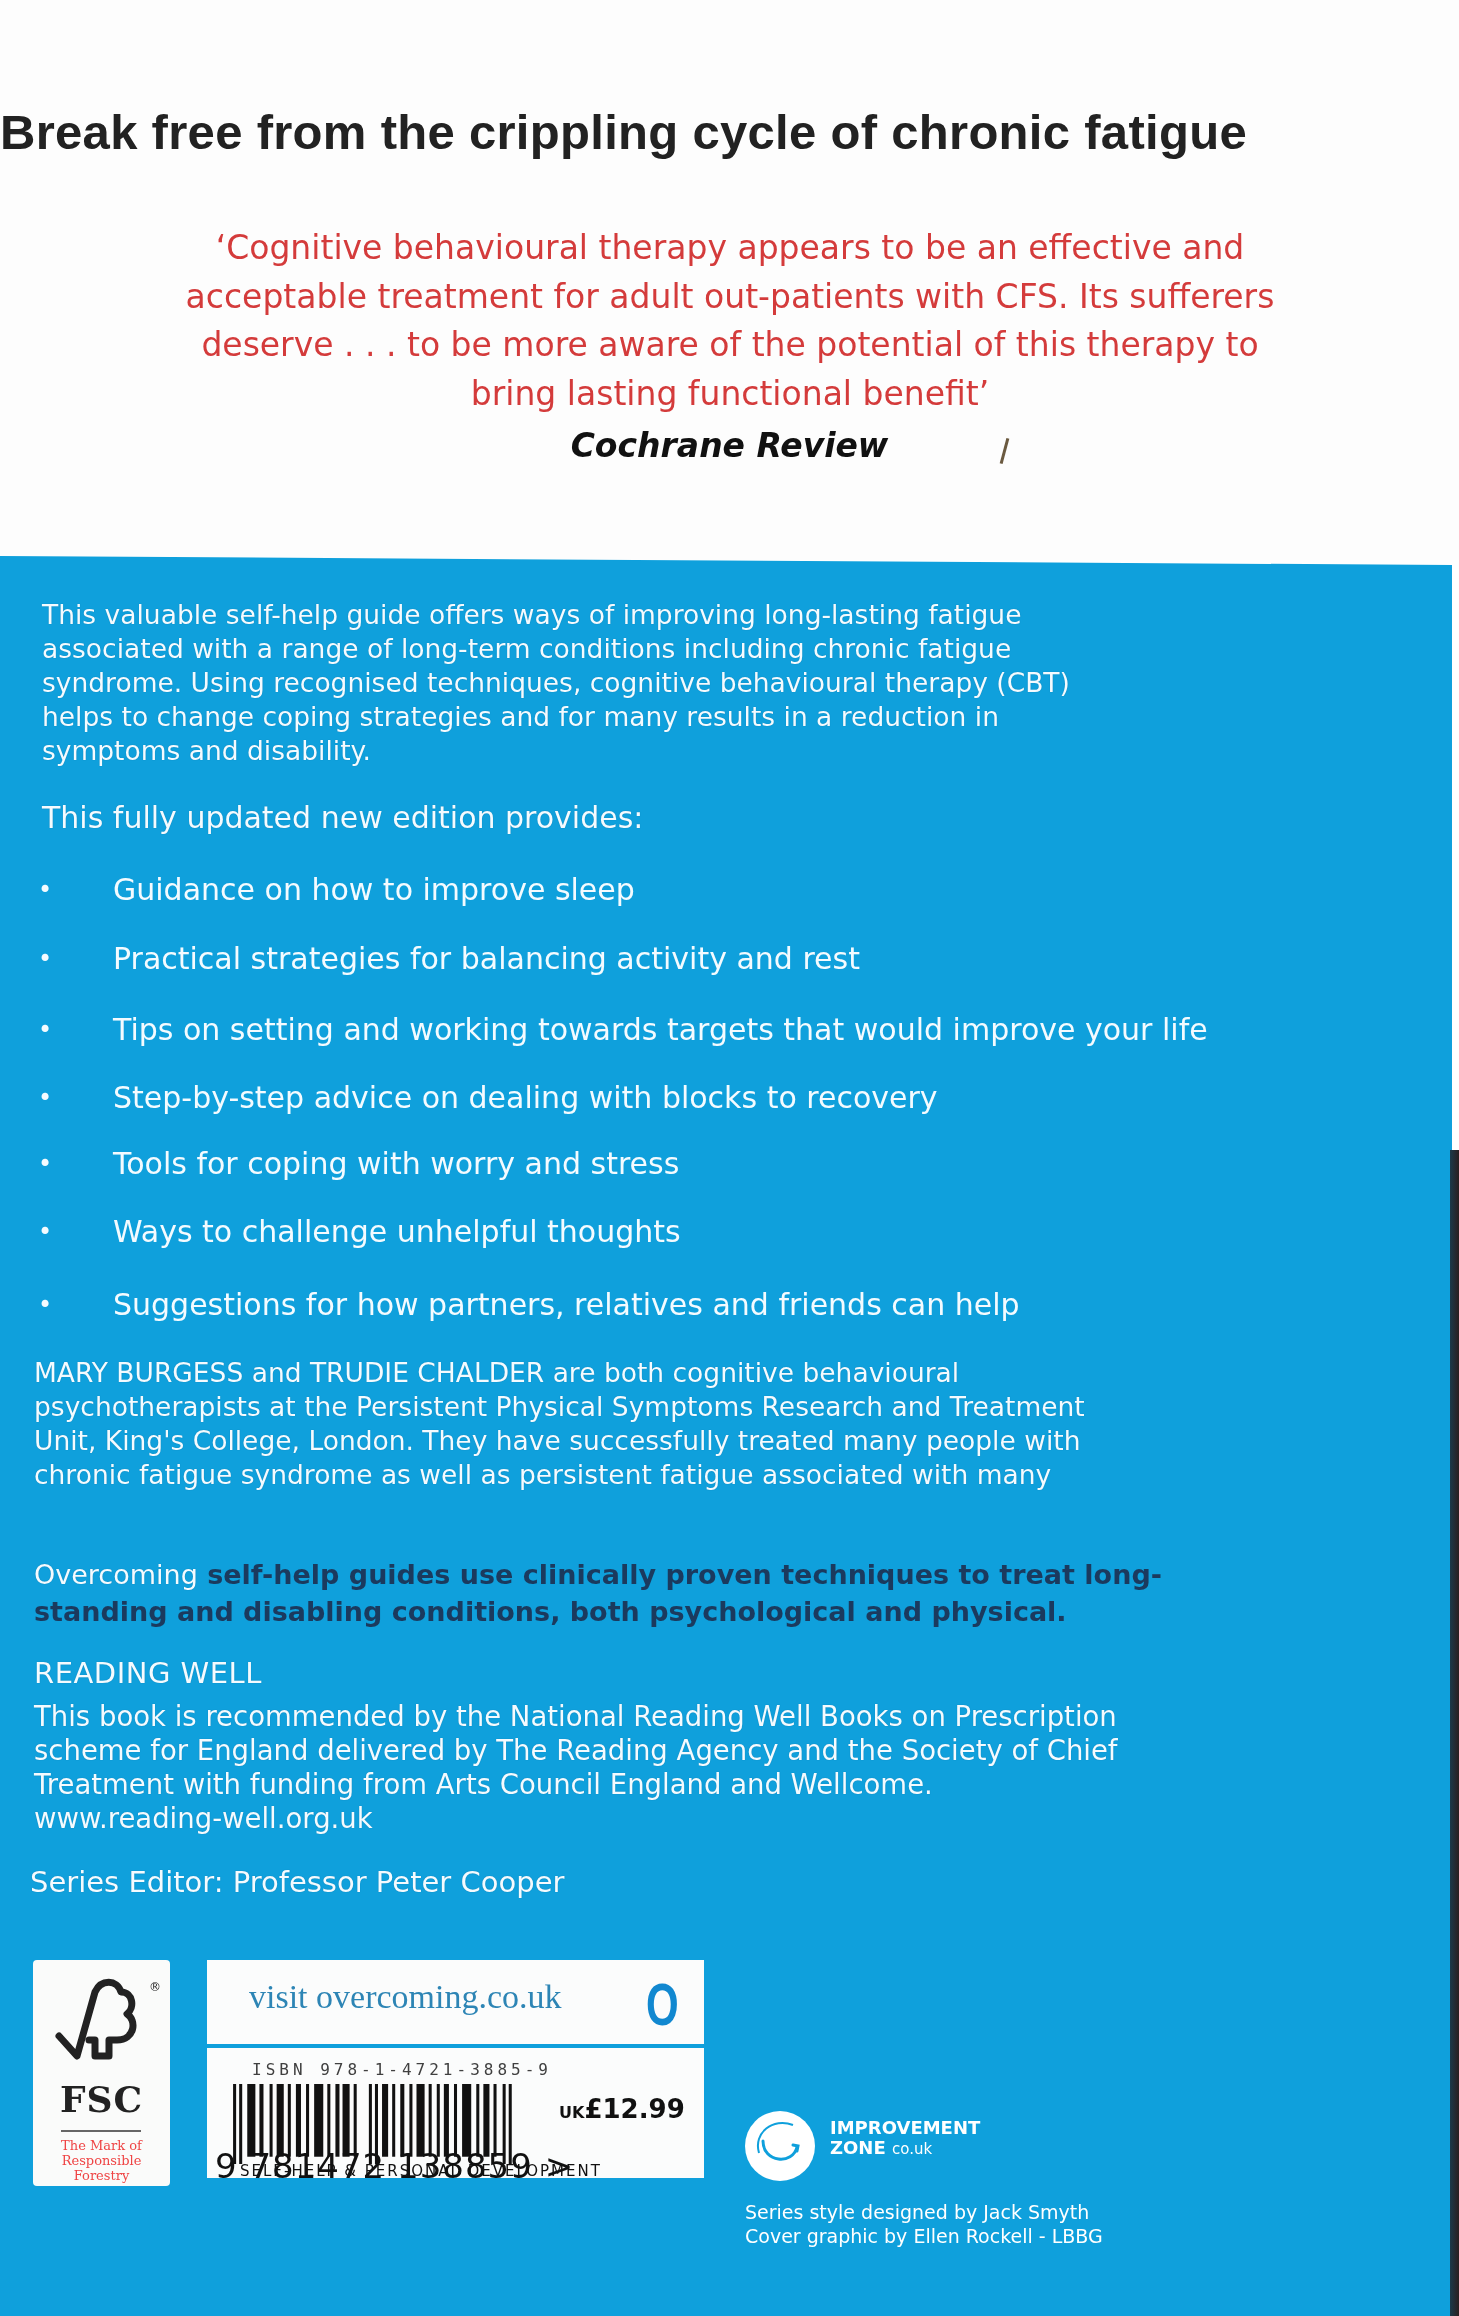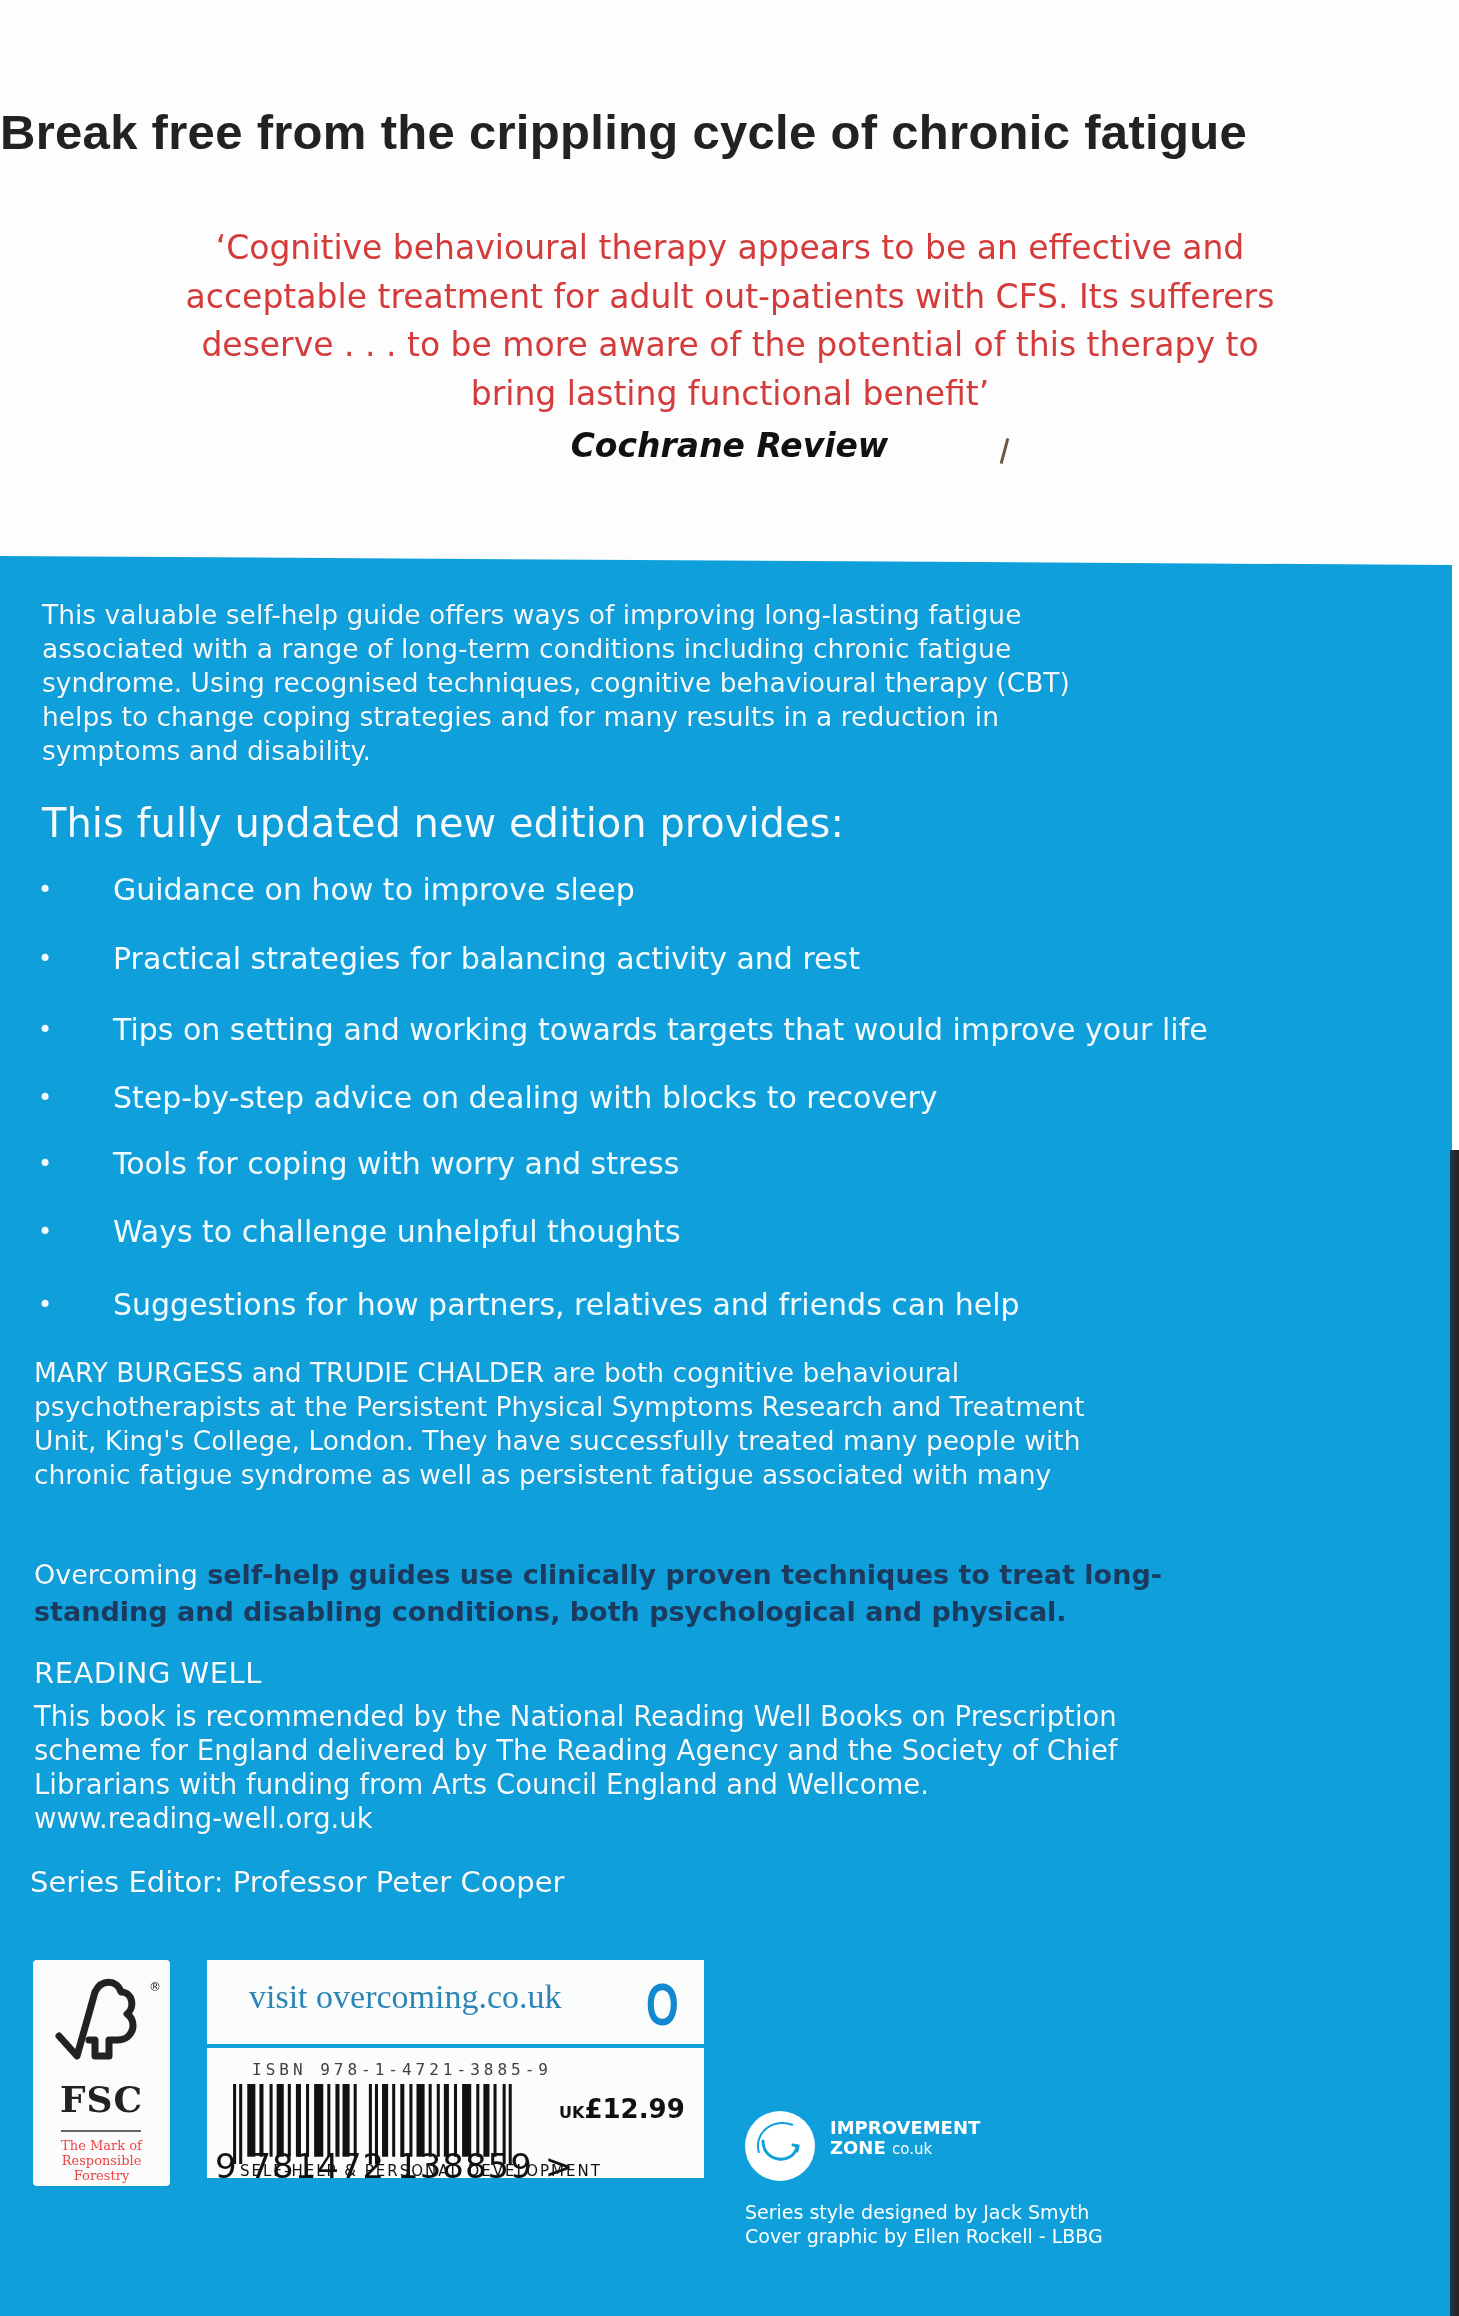--- a/index.html
+++ b/index.html
@@ -8,21 +8,21 @@
   .top-area { position:absolute; left:0; top:0; width:1459px; height:560px; background:#fdfdfd; }
   .headline { position:absolute; left:0; width:1336px; top:104px; font-family:"Liberation Sans", sans-serif; font-weight:bold; font-size:49px; color:#222; letter-spacing:0.3px; }
   .quote { position:absolute; left:60px; width:1340px; top:224px; text-align:center; color:#d43b3b; font-family:"DejaVu Sans", sans-serif; font-size:33px; line-height:48.5px; }
   .quote .ln { display:block; white-space:nowrap; }
   .attribution { position:absolute; left:0; width:1459px; top:426px; text-align:center; font-family:"DejaVu Sans", sans-serif; font-style:italic; font-weight:bold; font-size:33px; color:#111; }
   .blue { position:absolute; left:0; top:556px; width:1452px; height:1760px; background:#0fa0dc; clip-path: polygon(0 0, 100% 9px, 100% 100%, 0 100%); }
   .spine { position:absolute; left:1450px; top:1150px; width:9px; height:1166px; background:linear-gradient(90deg,#1a3a4a,#2a1f1f); }
   .txt { position:absolute; color:#f4fbff; font-family:"DejaVu Sans", sans-serif; text-shadow:0 0 1px rgba(0,60,100,0.4); }
   .para { font-size:26.5px; line-height:34px; left:42px; width:1340px; }
   .para .ln { display:block; white-space:nowrap; }
-  .sub { font-size:40px; left:42px; top:800px; }
+  .sub { font-size:30px; left:42px; top:800px; }
   .bullet { position:absolute; left:38px; width:1380px; font-size:30px; color:#f4fbff; font-family:"DejaVu Sans", sans-serif; white-space:nowrap; }
   .bullet .dot { position:absolute; left:0; top:0; font-size:24px; line-height:40px; }
   .bullet .label { position:absolute; left:75px; top:0; line-height:40px; }
   .dark { color:#1b3a5e; text-shadow:none; }
   .rw-head { font-size:29px; left:34px; top:1656px; letter-spacing:0.5px; }
   .editor { font-size:29px; left:30px; top:1865px; }
   .fsc-box { position:absolute; left:33px; top:1960px; width:137px; height:226px; background:#fafbfa; border-radius:4px; }
   .fsc-text { position:absolute; left:0; width:137px; top:118px; text-align:center; font-family:"DejaVu Serif", serif; font-size:36px; font-weight:bold; color:#222; letter-spacing:1px; }
   .fsc-rule { position:absolute; left:28px; top:170px; width:80px; height:2px; background:#666; }
   .fsc-tag { position:absolute; left:0; width:137px; top:178px; text-align:center; font-family:"DejaVu Serif", serif; font-size:13px; line-height:15px; color:#ef4444; }
@@ -114,21 +114,21 @@
 
 <div class="txt para" style="top:1556px;left:34px;font-size:27px;line-height:37px;">
   <span class="ln"><span>Overcoming</span><span class="dark" style="font-weight:bold;"> self-help guides use clinically proven techniques to treat long-</span></span>
   <span class="ln dark" style="font-weight:bold;">standing and disabling conditions, both psychological and physical.</span>
 </div>
 
 <div class="txt rw-head">READING WELL</div>
 <div class="txt para" style="top:1699px;left:34px;font-size:27.5px;line-height:34px;">
   <span class="ln">This book is recommended by the National Reading Well Books on Prescription</span>
   <span class="ln">scheme for England delivered by The Reading Agency and the Society of Chief</span>
-  <span class="ln">Librarians with funding from Arts Council England and Wellcome.</span>
+  <span class="ln">Treatment with funding from Arts Council England and Wellcome.</span>
   <span class="ln">www.reading-well.org.uk</span>
 </div>
 
 <div class="txt editor">Series Editor: Professor Peter Cooper</div>
 
 <div class="fsc-box">
   <svg class="abs" style="left:18px;top:14px;" width="100" height="100" viewBox="0 0 100 100">
     <path d="M8 62 L26 82 L44 18 C50 5 66 5 70 18 C82 18 84 34 76 40 C86 46 84 66 66 66 L58 66 L58 82 L44 82 L44 66 L38 66" fill="none" stroke="#222" stroke-width="7" stroke-linejoin="round" stroke-linecap="round"></path>
   </svg>
   <span class="fsc-reg">®</span>

